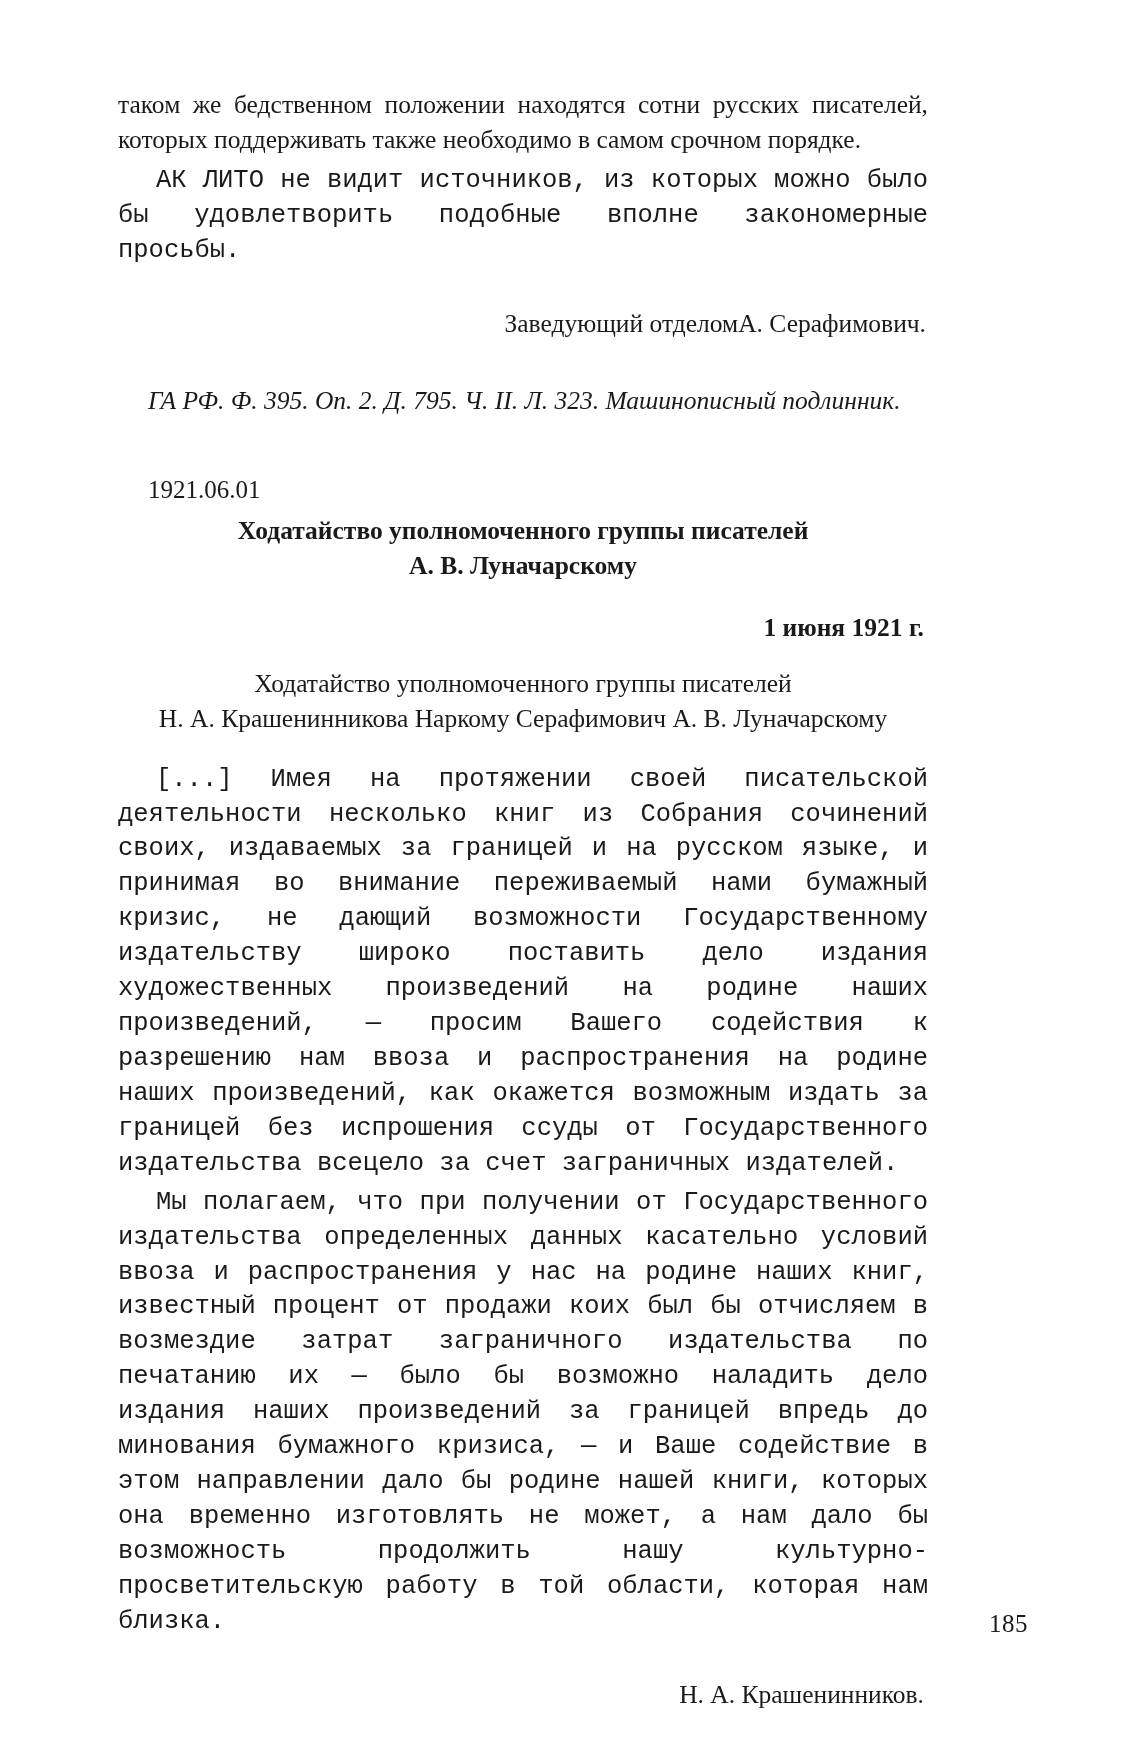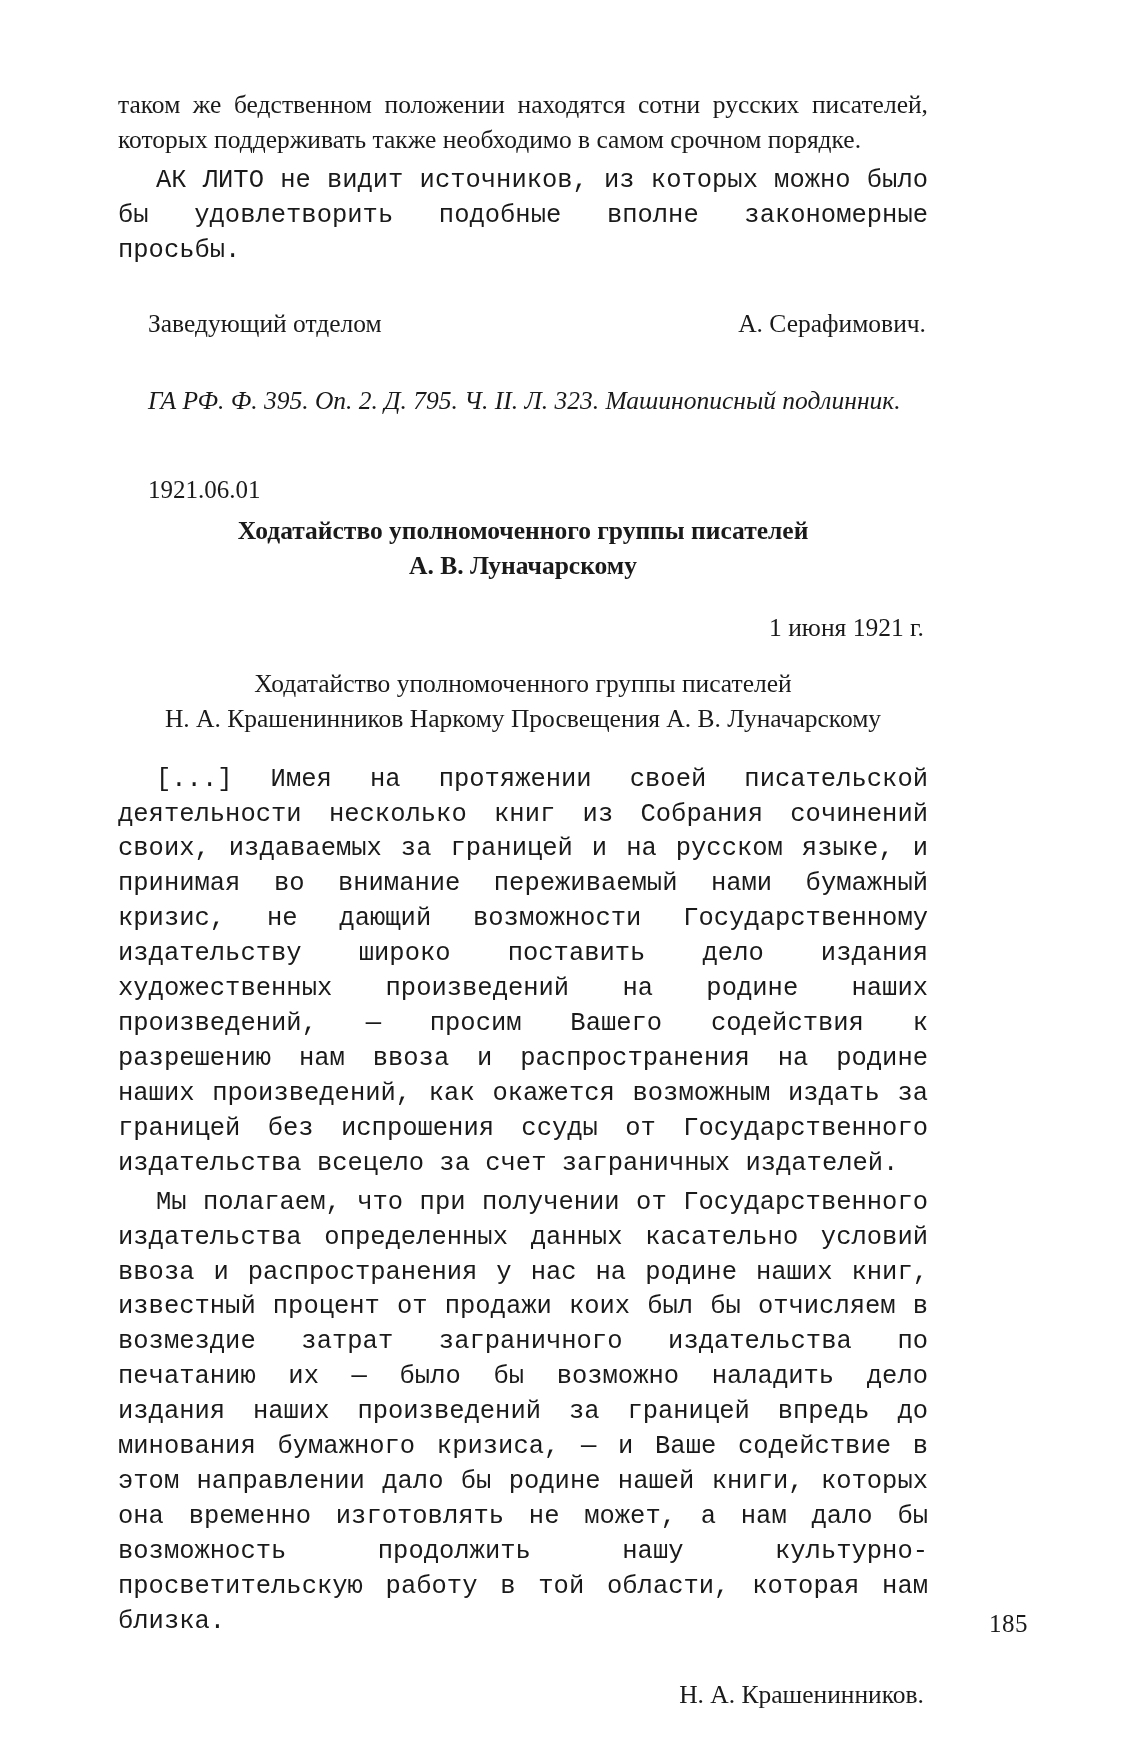--- a/index.html
+++ b/index.html
@@ -35,21 +35,21 @@
     text-indent: 38px;
     font-family: Liberation Mono, monospace;
   }
   .para-gap {
     margin-top: 6px;
   }
   
   .sig-line {
     margin-top: 38px;
     display: flex;
-    justify-content: space-between;
+    justify-content: flex-end;
     font-size: 25.5px;
     line-height: 1.37;
   }
   .sig-left { text-indent: 30px; }
   .sig-right { padding-right: 2px; }
 
   .archive-ref {
     margin-top: 42px;
     font-size: 25.5px;
     font-style: italic;
@@ -72,20 +72,21 @@
     font-weight: bold;
     line-height: 1.34;
   }
   .doc-title .tline { display: block; }
 
   .date-right {
     margin-top: 30px;
     text-align: right;
     font-size: 25.5px;
     padding-right: 4px;
+    font-weight: bold;
   }
 
   .subtitle {
     margin-top: 24px;
     text-align: center;
     font-size: 25.5px;
     line-height: 1.37;
   }
   .subtitle .sline { display: block; }
 
@@ -133,21 +134,21 @@
       <div class="doc-title">
         <span class="tline">Ходатайство уполномоченного группы писателей</span>
         <span class="tline">А. В. Луначарскому</span>
       </div>
     </div>
 
     <div class="date-right">1 июня 1921 г.</div>
 
     <div class="subtitle">
       <span class="sline">Ходатайство уполномоченного группы писателей</span>
-      <span class="sline">Н. А. Крашенинников Наркому Просвещения А. В. Луначарскому</span>
+      <span class="sline">Н. А. Крашенинникова Наркому Серафимович А. В. Луначарскому</span>
     </div>
 
     <div class="body-block">
       <p class="indent">[...] Имея на протяжении своей писательской деятельности несколько книг из Собрания сочинений своих, издаваемых за границей и на русском языке, и принимая во внимание переживаемый нами бумажный кризис, не дающий возможности Государственному издательству широко поставить дело издания художественных произведений на родине наших произведений, — просим Вашего содействия к разрешению нам ввоза и распространения на родине наших произведений, как окажется возможным издать за границей без испрошения ссуды от Государственного издательства всецело за счет заграничных издателей.</p>
       <p class="indent">Мы полагаем, что при получении от Государственного издательства определенных данных касательно условий ввоза и распространения у нас на родине наших книг, известный процент от продажи коих был бы отчисляем в возмездие затрат заграничного издательства по печатанию их — было бы возможно наладить дело издания наших произведений за границей впредь до минования бумажного кризиса, — и Ваше содействие в этом направлении дало бы родине нашей книги, которых она временно изготовлять не может, а нам дало бы возможность продолжить нашу культурно-просветительскую работу в той области, которая нам близка.</p>
     </div>
 
     <div class="signature-final">Н. А. Крашенинников.</div>
 
   </div>

